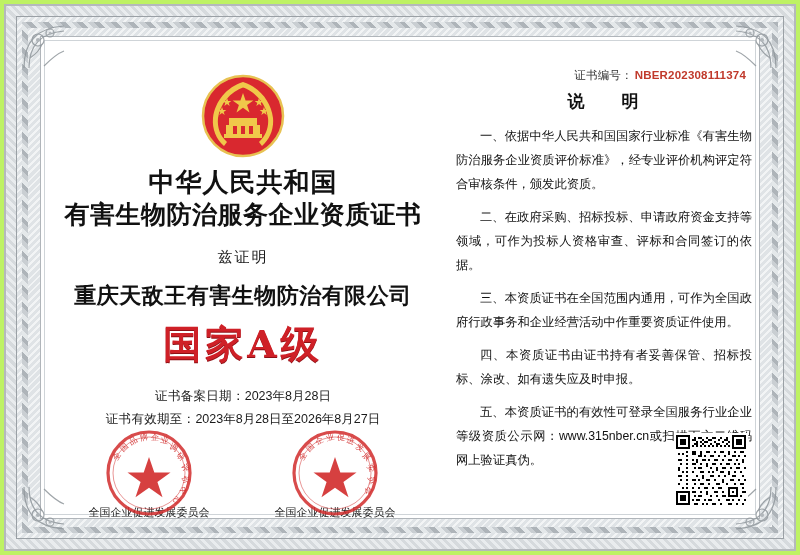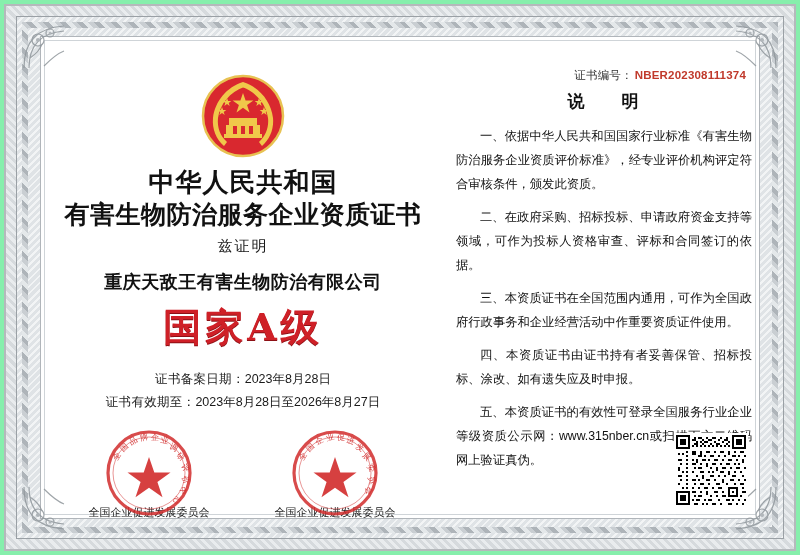--- a/index.html
+++ b/index.html
@@ -11,21 +11,21 @@
     width: 800px;
     height: 555px;
     overflow: hidden;
     font-family: "Liberation Sans", sans-serif;
   }
 
   #certificate {
     position: relative;
     width: 800px;
     height: 555px;
-    background: #86efac;
+    background: #bef264;
     box-sizing: border-box;
   }
 
   
   .border-outer {
     position: absolute;
     left: 4px; top: 4px; right: 4px; bottom: 4px;
     border: 2px solid #b5b9bc;
     background:
       repeating-linear-gradient(45deg, #e9ecee 0px, #e9ecee 3px, #d6dadd 3px, #d6dadd 6px);
@@ -128,28 +128,28 @@
   }
   .title-sub {
     font-family: "DejaVu Serif", "Liberation Serif", serif;
     font-weight: bold;
     color: #111;
     font-size: 25px;
     line-height: 1.3;
     letter-spacing: .5px;
   }
   .hereby {
-    margin-top: 5px;
+    margin-top: 16px;
     font-size: 15px;
     color: #1a1a1a;
     letter-spacing: 2px;
   }
   .company {
     margin-top: 14px;
-    font-size: 18px;
+    font-size: 22px;
     font-weight: bold;
     color: #111;
     letter-spacing: .5px;
   }
   .grade {
     margin-top: 8px;
     font-family: "DejaVu Serif", "Liberation Serif", serif;
     font-size: 38px;
     font-weight: bold;
     color: #cf2027;

